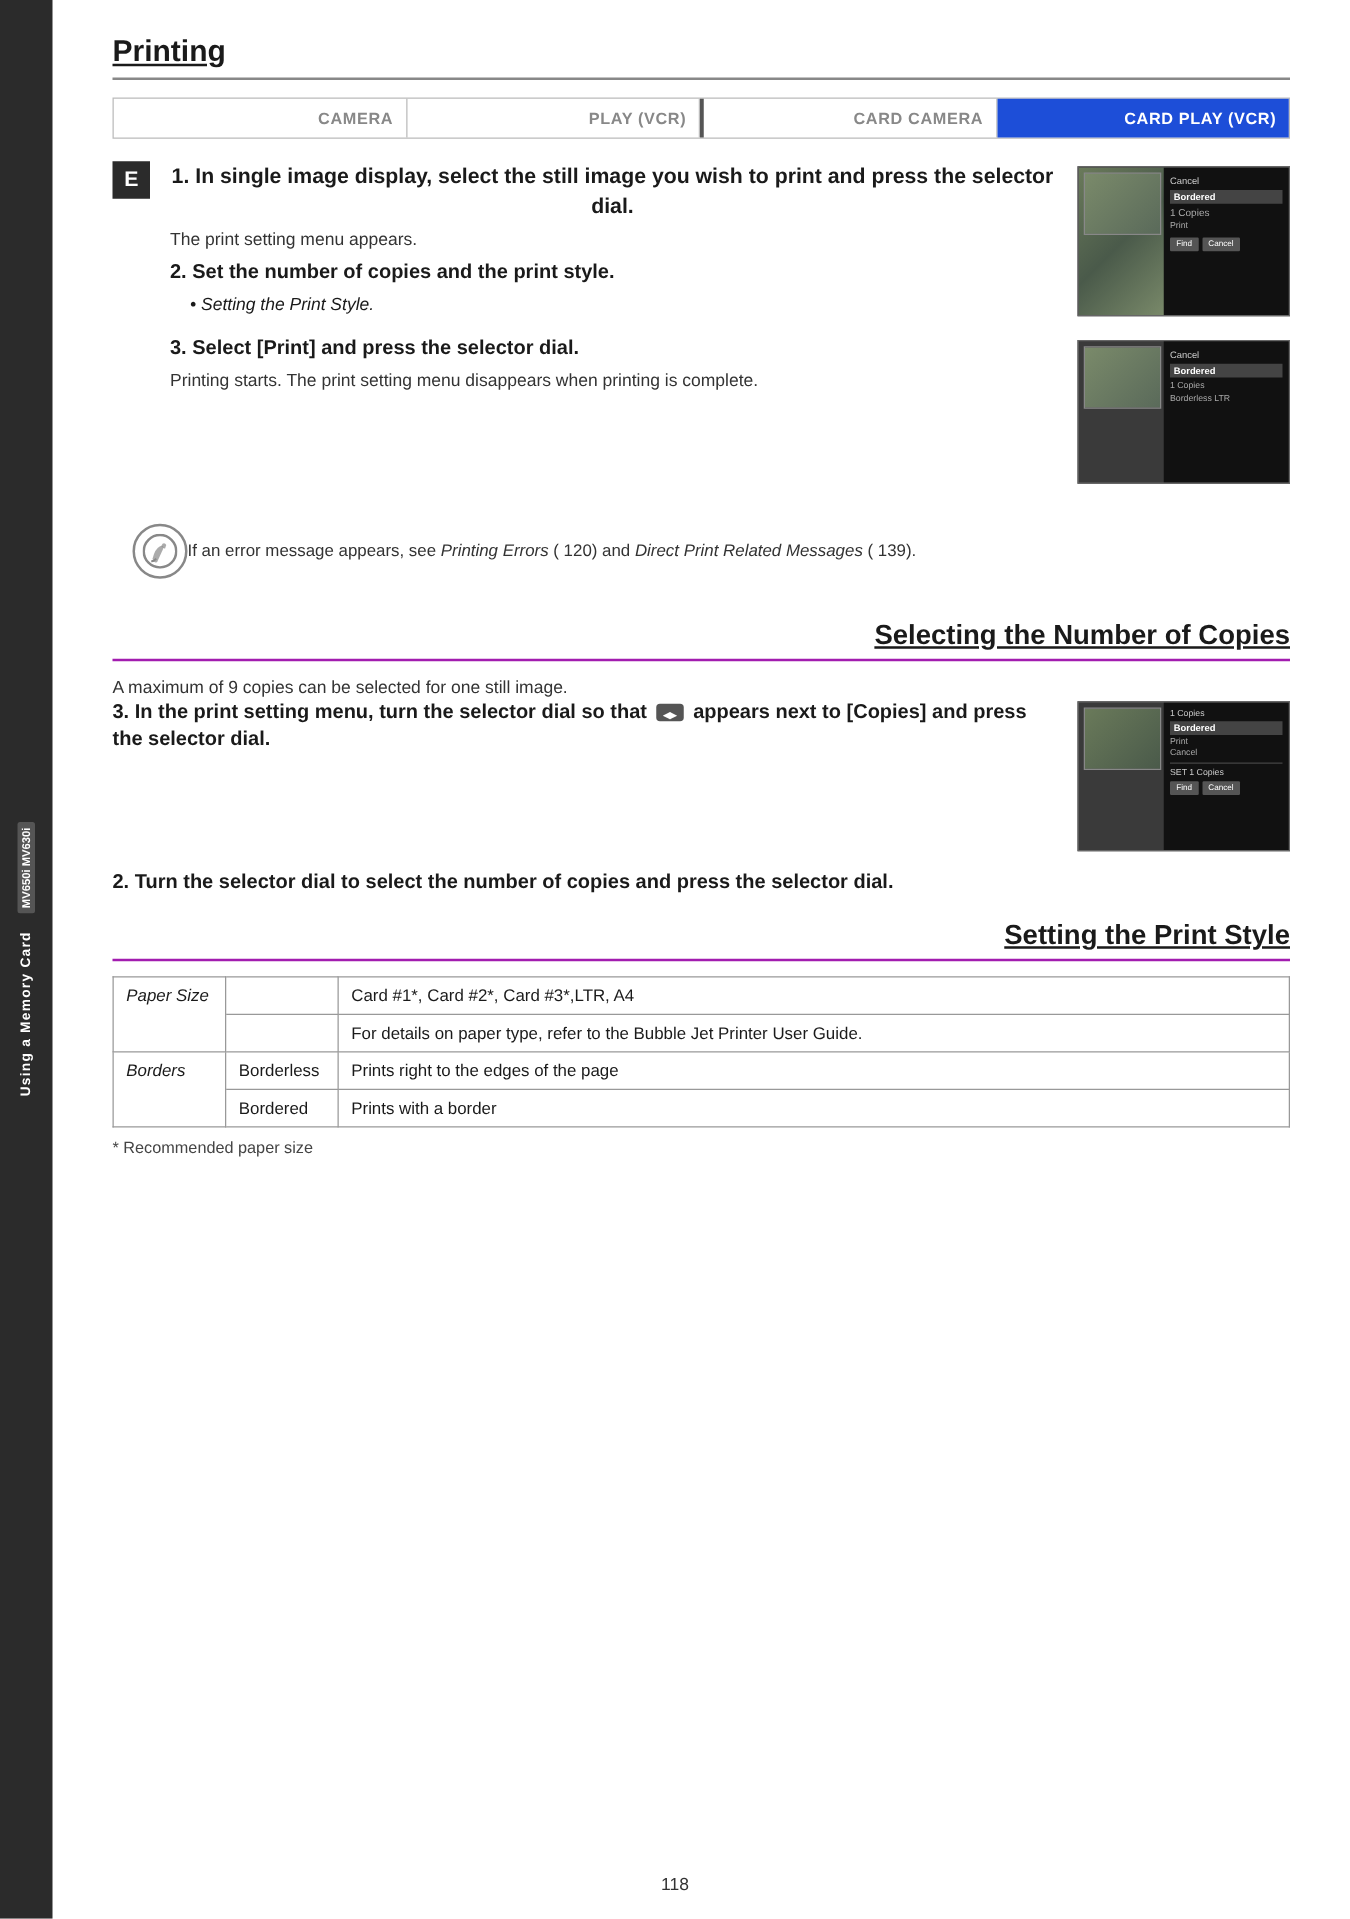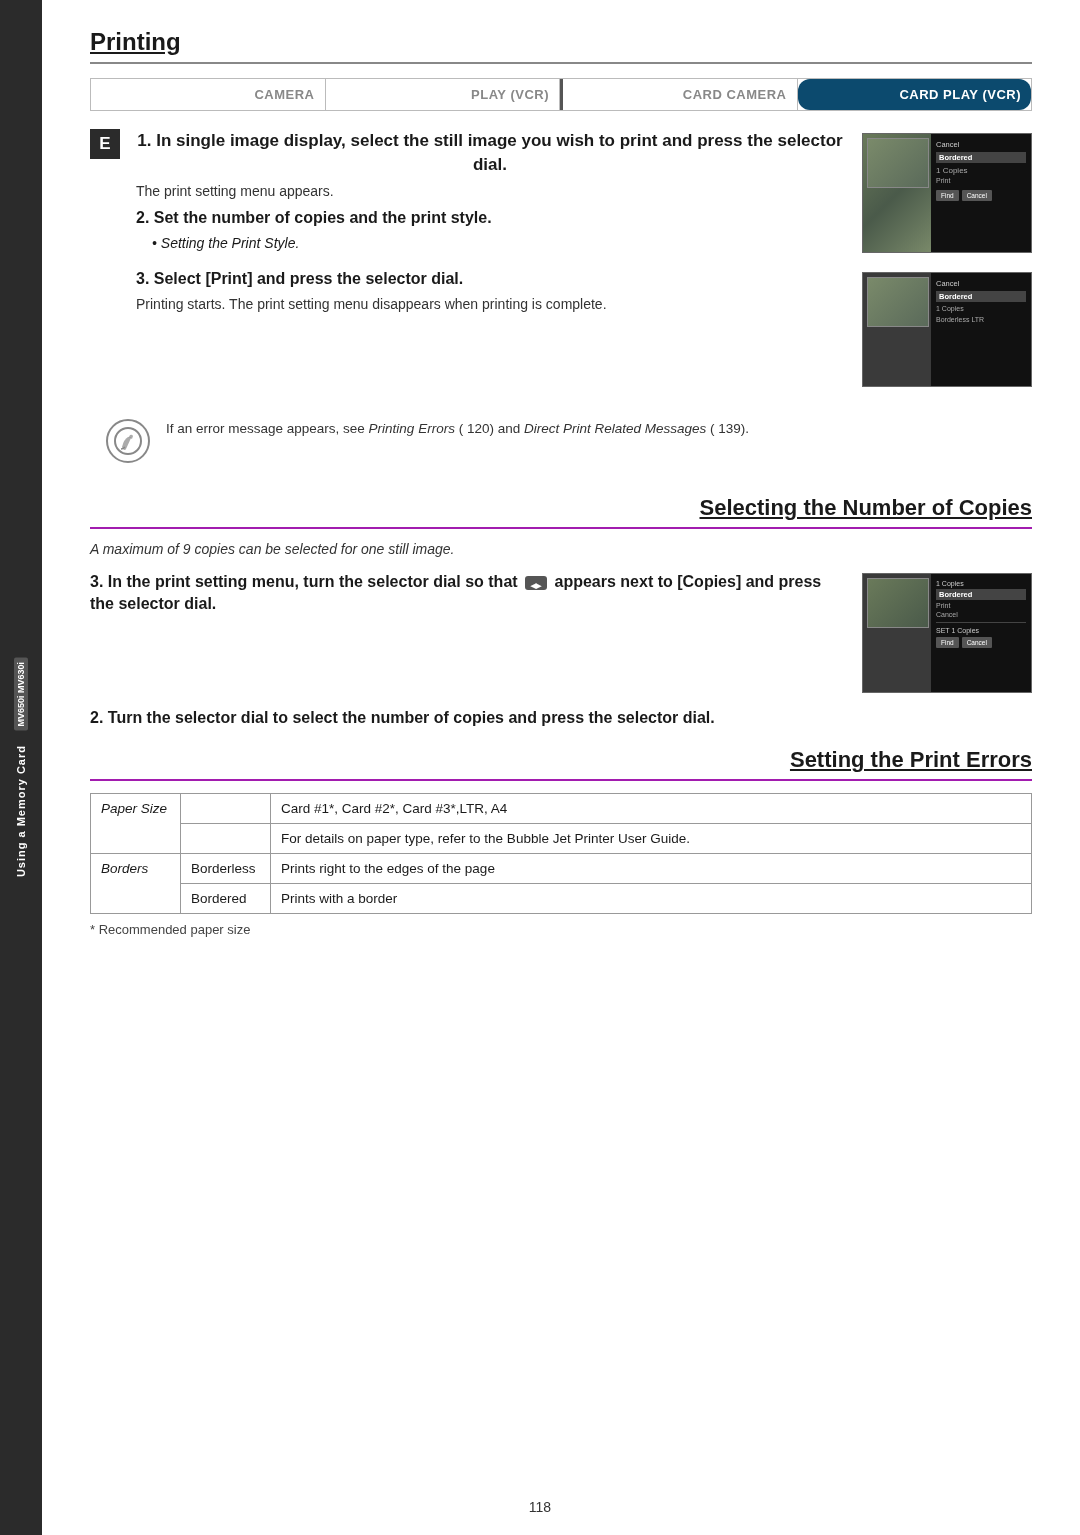--- a/index.html
+++ b/index.html
@@ -80,23 +80,22 @@
       font-size: 13px;
       font-weight: bold;
       color: #888;
       letter-spacing: 0.5px;
       border-right: 1px solid #bbb;
     }
     .tab:last-child {
       border-right: none;
     }
     .tab.active {
-      background: #0c4a6e;
+      background: #1d4ed8;
       color: #ffffff;
-      border-radius: 12px;
     }
     .tab-divider {
       width: 3px;
       background: #555;
       flex-shrink: 0;
     }
 
     
     .e-badge {
       display: inline-block;
@@ -156,24 +155,23 @@
       height: 100%;
       background: linear-gradient(135deg, #6a7a5a 0%, #4a5a4a 50%, #7a8a6a 100%);
       position: absolute;
       left: 0;
       top: 0;
     }
 
     
     .note-box {
       display: flex;
-      gap: 16px;
       margin: 20px 0;
       padding: 12px 16px;
-      align-items: flex-start;
+      align-items: center;
     }
     .note-icon {
       width: 44px;
       height: 44px;
       flex-shrink: 0;
       border: 2px solid #888;
       border-radius: 50%;
       display: flex;
       align-items: center;
       justify-content: center;
@@ -196,22 +194,21 @@
       border-bottom: 2px solid #a21caf;
       padding-bottom: 6px;
       margin-bottom: 12px;
       margin-top: 8px;
       text-align: right;
     }
 
     .sub-desc {
       font-size: 14px;
       color: #333;
-      margin-bottom: 14px;
-      font-style: italic;
+      margin-bottom: 2px;
     }
 
     
     .print-table {
       width: 100%;
       border-collapse: collapse;
       margin-top: 10px;
       font-size: 13.5px;
     }
     .print-table td {
@@ -382,21 +379,21 @@
               <div style="background:#555;color:#fff;font-size:6.5px;padding:2px 5px;border-radius:1px;">Find</div>
               <div style="background:#555;color:#fff;font-size:6.5px;padding:2px 5px;border-radius:1px;">Cancel</div>
             </div>
           </div>
         </div>
       </div>
     </div>
 
     <div class="step-heading-2" style="margin-bottom:18px;">2. Turn the selector dial to select the number of copies and press the selector dial.</div>
 
-    <div class="section-title">Setting the Print Errors</div>
+    <div class="section-title">Setting the Print Style</div>
 
     <table class="print-table">
       <tbody>
         <tr>
           <td class="col-label" rowspan="2">Paper Size</td>
           <td></td>
           <td>Card #1*, Card #2*, Card #3*,LTR, A4</td>
         </tr>
         <tr>
           <td></td>

